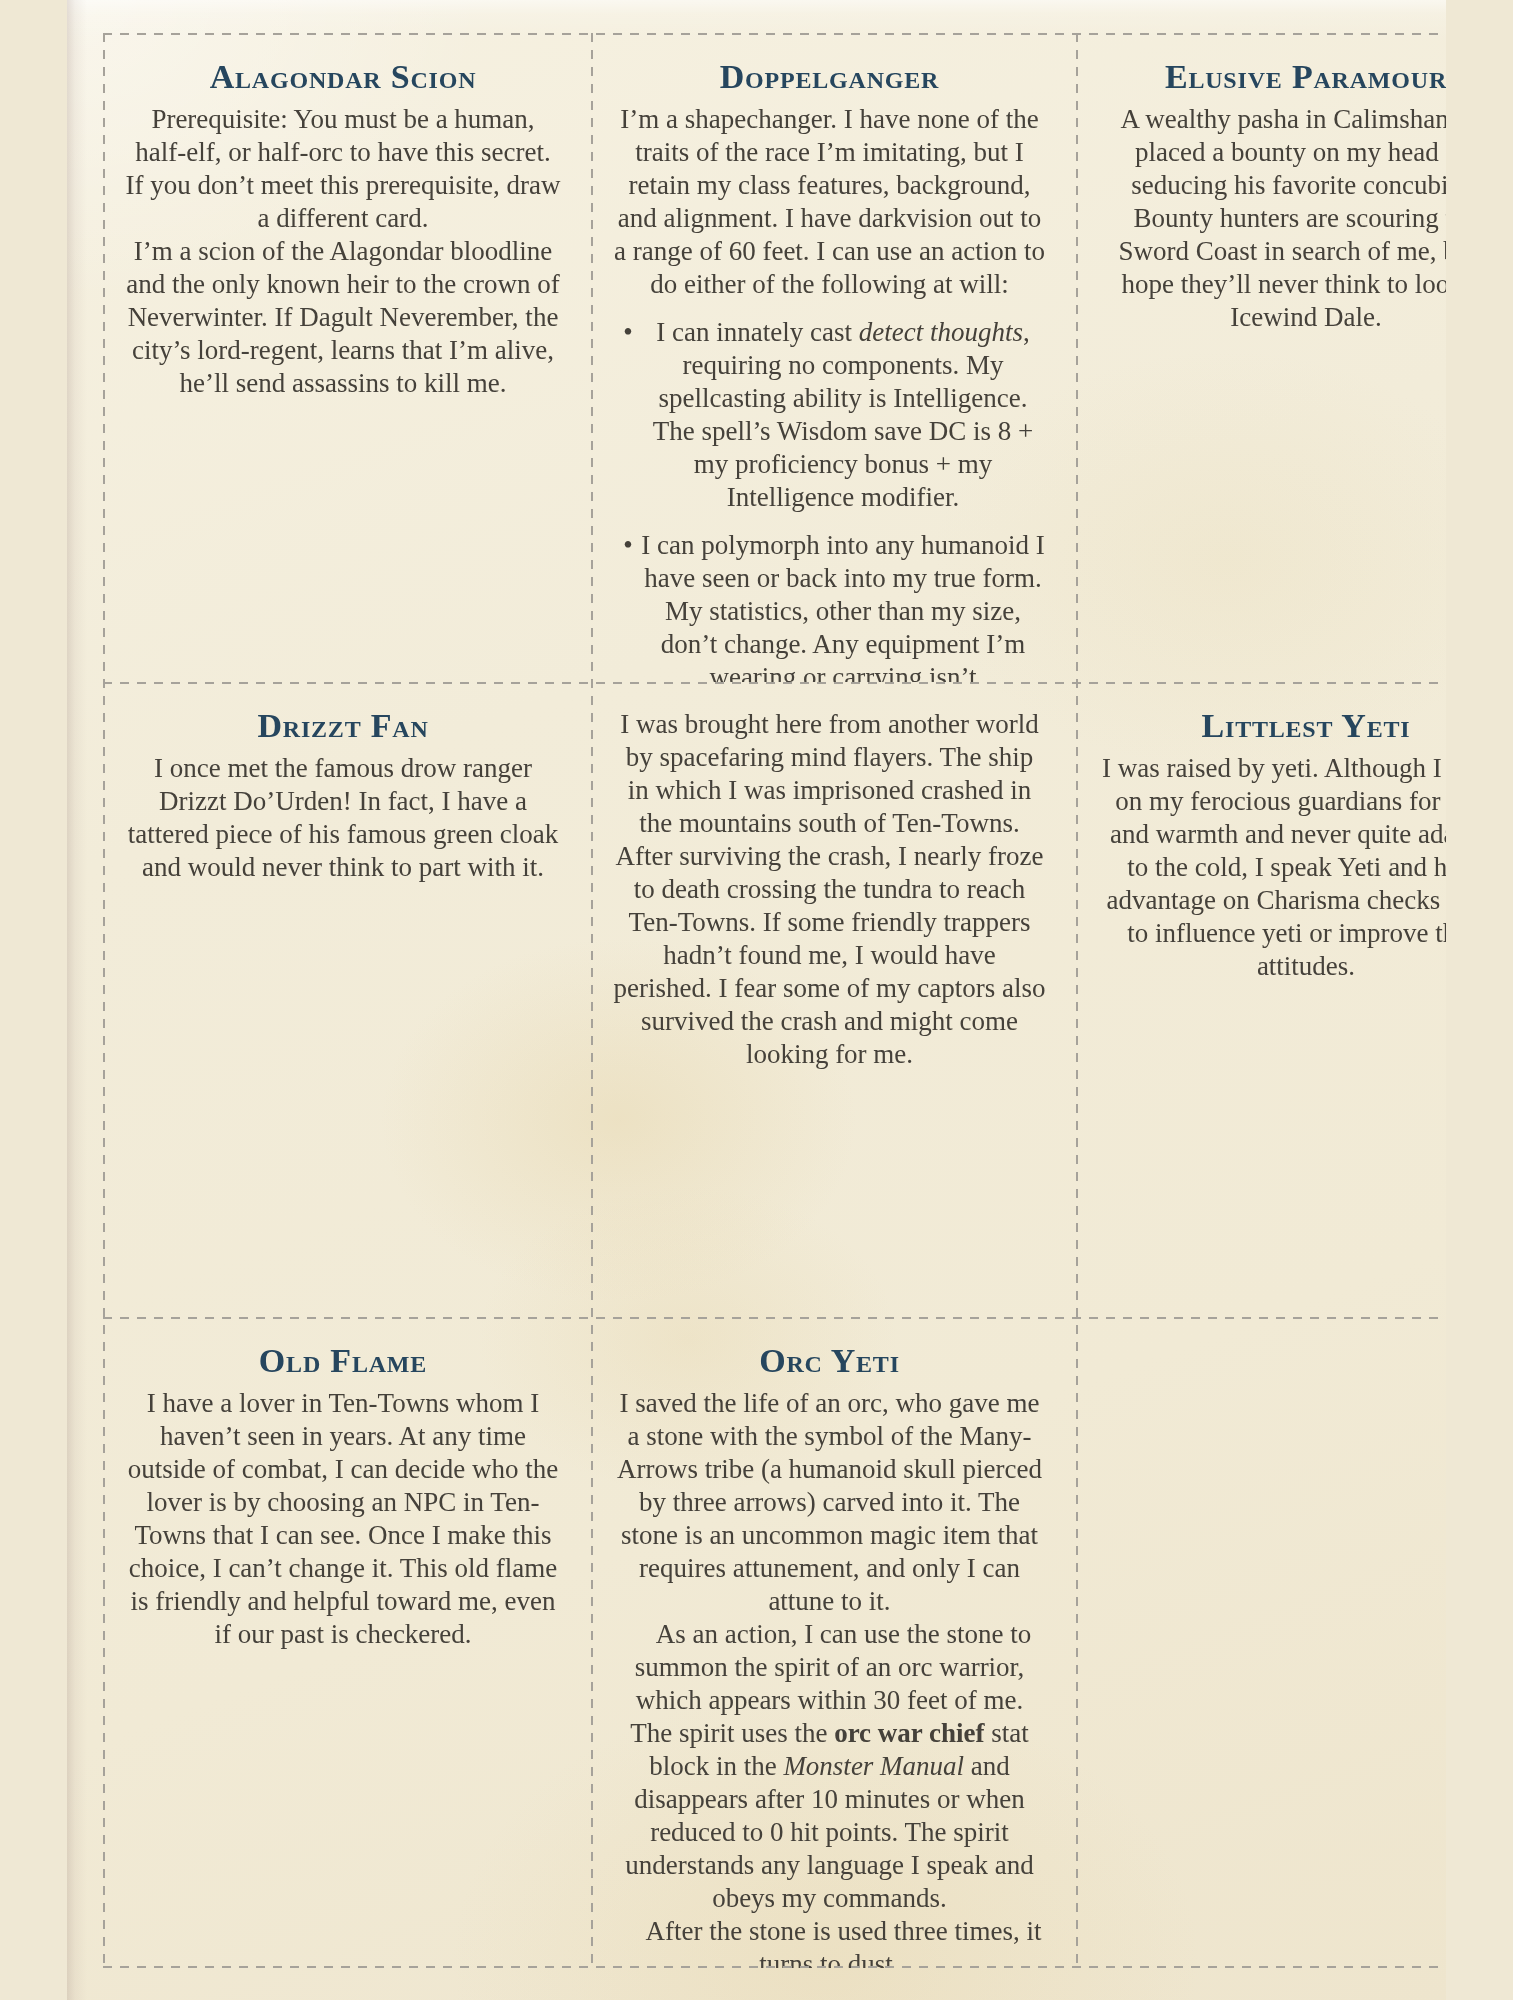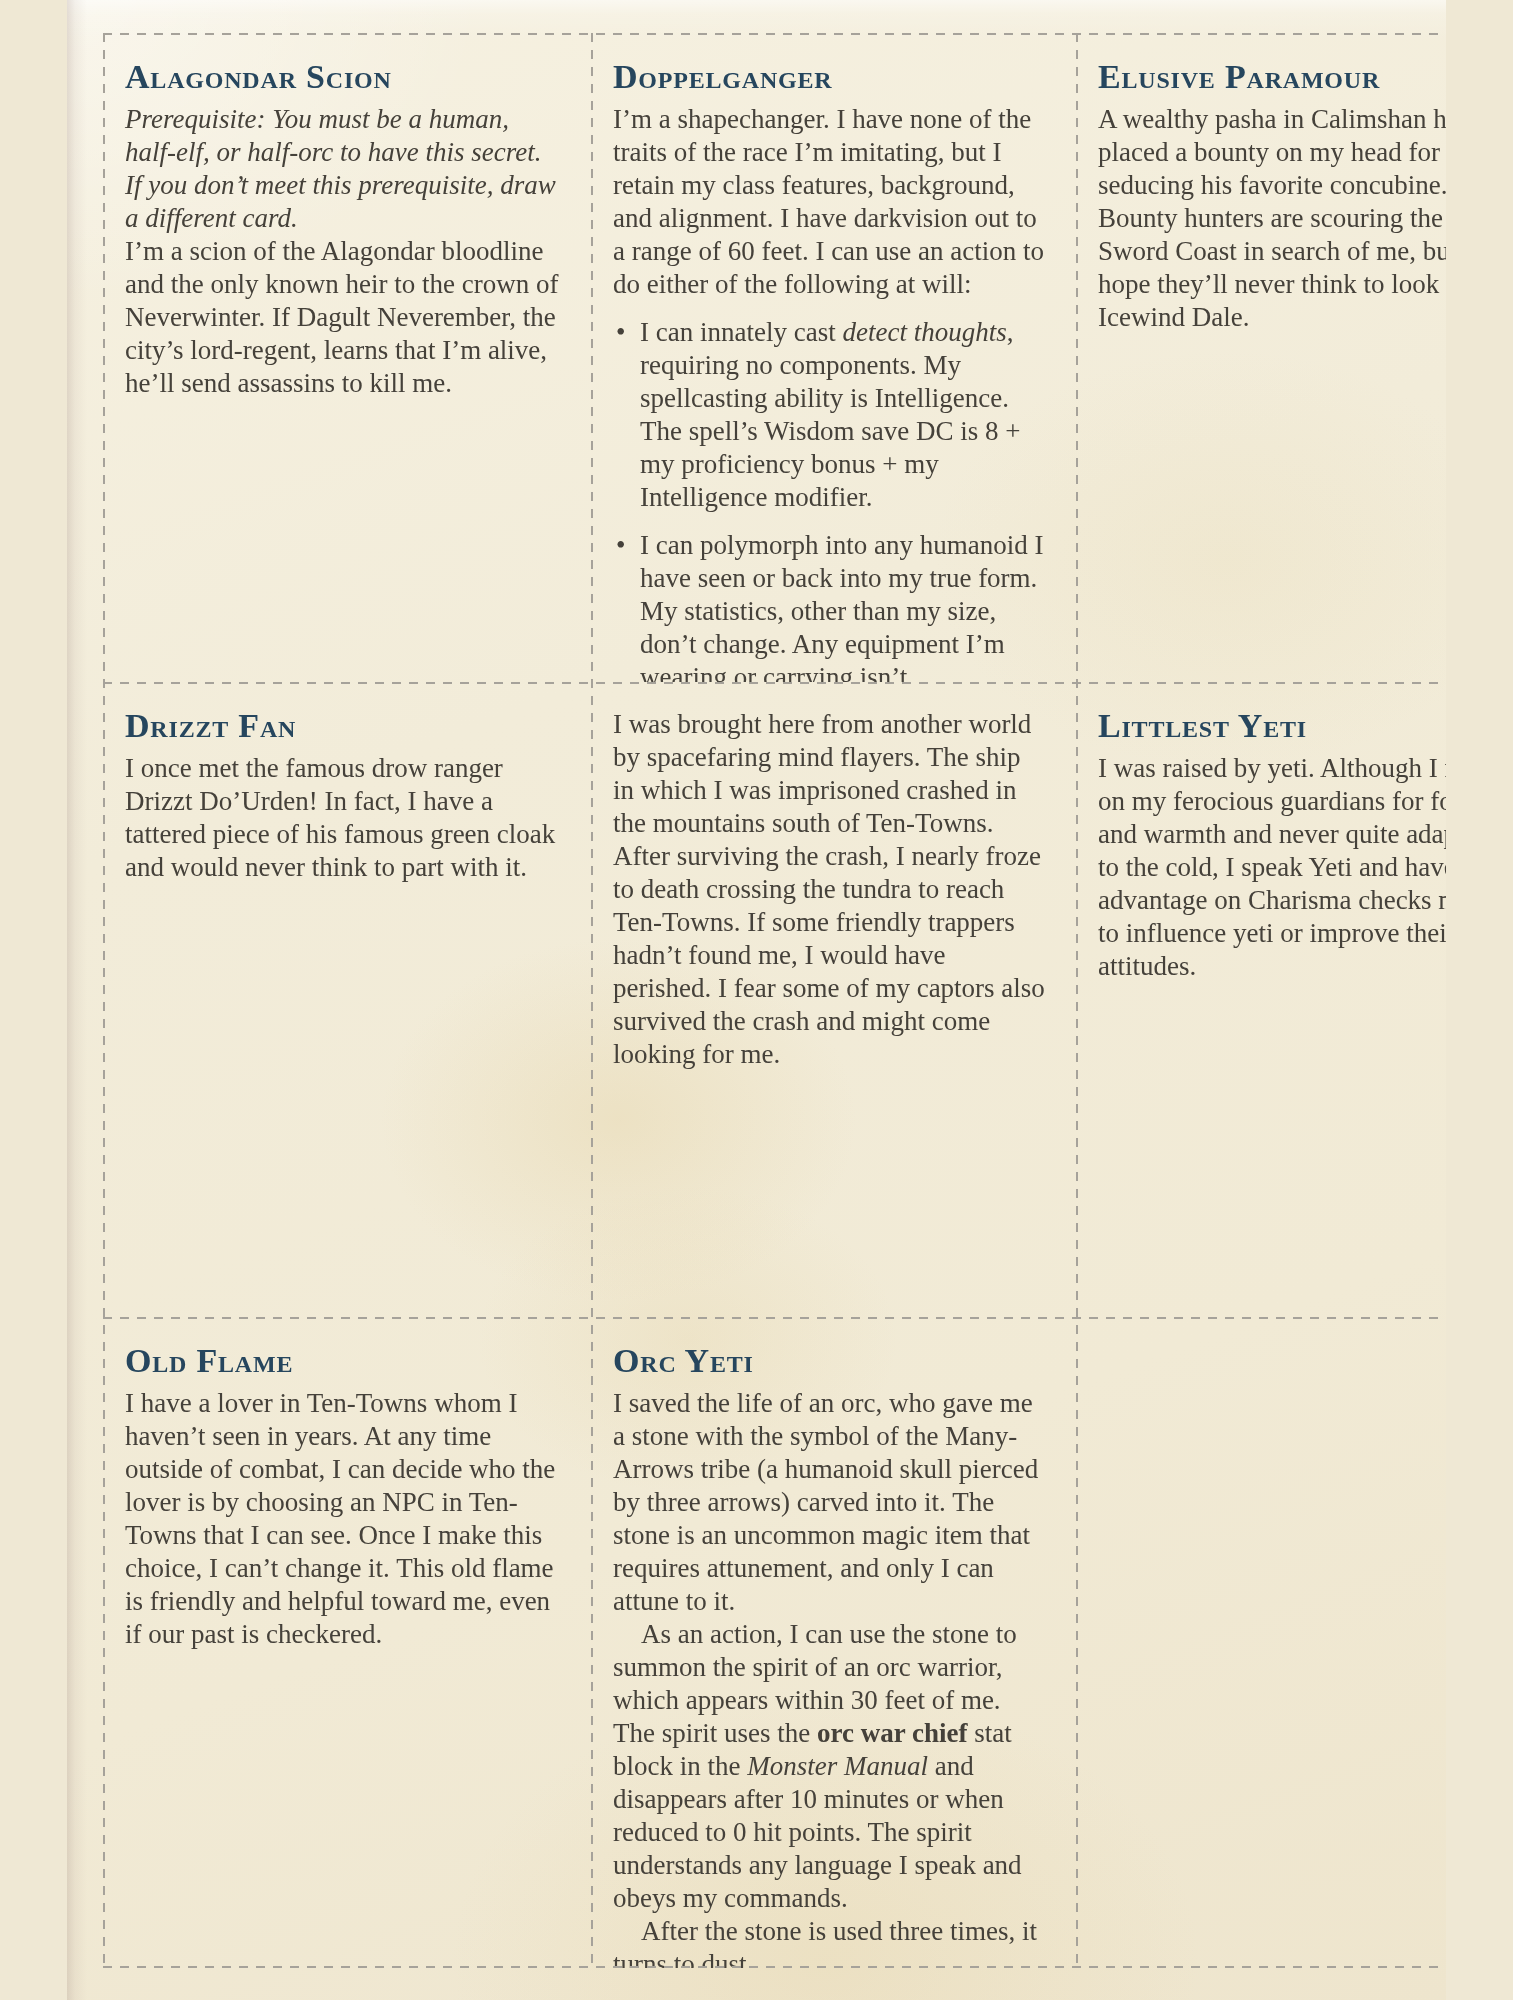--- a/index.html
+++ b/index.html
@@ -12,40 +12,41 @@
     color:#45413a;
     background:
       linear-gradient(90deg, rgba(167,146,137,0.28) 0px, rgba(167,146,137,0.10) 8px, rgba(167,146,137,0) 20px),
       linear-gradient(180deg, rgba(255,255,255,0.55) 0px, rgba(255,255,255,0.18) 14px, rgba(255,255,255,0) 40px),
       radial-gradient(ellipse 340px 260px at 40% 56%, rgba(224,203,150,0.30), rgba(224,203,150,0) 70%),
       radial-gradient(ellipse 300px 220px at 45% 67%, rgba(224,203,150,0.22), rgba(224,203,150,0) 70%),
       radial-gradient(ellipse 420px 300px at 84% 28%, rgba(228,212,166,0.18), rgba(228,212,166,0) 70%),
       radial-gradient(ellipse 520px 380px at 55% 98%, rgba(226,206,156,0.26), rgba(226,206,156,0) 72%),
       radial-gradient(ellipse 700px 500px at 0% 0%, rgba(255,255,255,0.38), rgba(255,255,255,0) 60%),
       linear-gradient(160deg, #f6f1e1 0%, #f2ecd9 35%, #f1ead5 70%, #eee5cd 100%);
+    text-align: center;
   }
   .sheet{position:absolute;left:36px;top:33px;width:1441px;height:1935px;}
   .grid{display:grid;width:100%;height:100%;
     grid-template-columns:488px 485px 468px;
     grid-template-rows:649px 635px 651px;}
   .cell{padding:26px 30px 0 22px;overflow:hidden;box-sizing:border-box;}
   .card-title{
     margin:0 0 8px 0;
     font-variant:small-caps;
     font-weight:700;
     font-size:34px;
     line-height:1.05;
     letter-spacing:0.8px;
     color:#26465e;
   }
   .card-body{font-size:27px;line-height:33px;}
   .card-body p{margin:0;}
   .card-body > * + *{margin-top:15px;}
   .card-body > .run-in{margin-top:0;text-indent:28px;}
-  .prereq{font-style:italic;}
+  .prereq{}
   .bullet{display:flex;}
   .bullet .dot{flex:none;width:24px;padding-left:3px;}
   .bullet .btext{flex:1;}
   
   .line-h{position:absolute;left:0;height:2px;width:100%;
     background:repeating-linear-gradient(to right,#a6a29a 0 9px,rgba(0,0,0,0) 9px 17px);}
   .line-v{position:absolute;top:0;width:2px;height:100%;
     background:repeating-linear-gradient(to bottom,#a6a29a 0 9px,rgba(0,0,0,0) 9px 17px);}
   .lh1{top:0;} .lh2{top:649px;} .lh3{top:1284px;} .lh4{top:1933px;}
   .lv1{left:0;} .lv2{left:488px;} .lv3{left:973px;} .lv4{left:1439px;}

